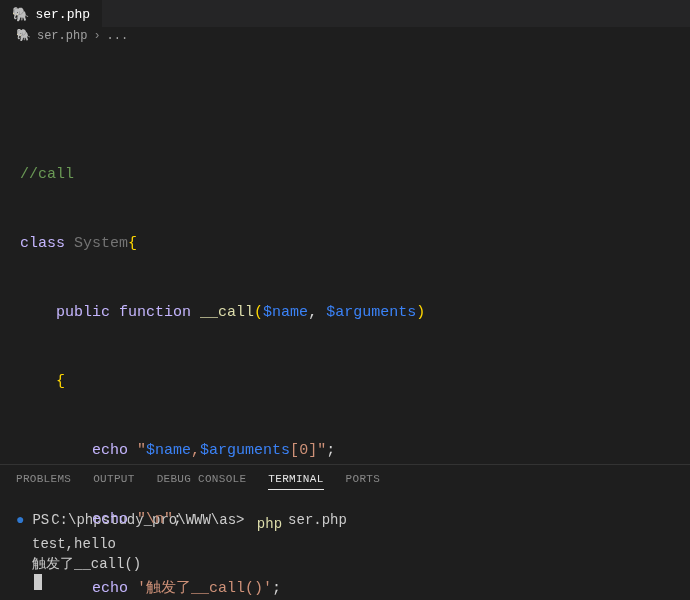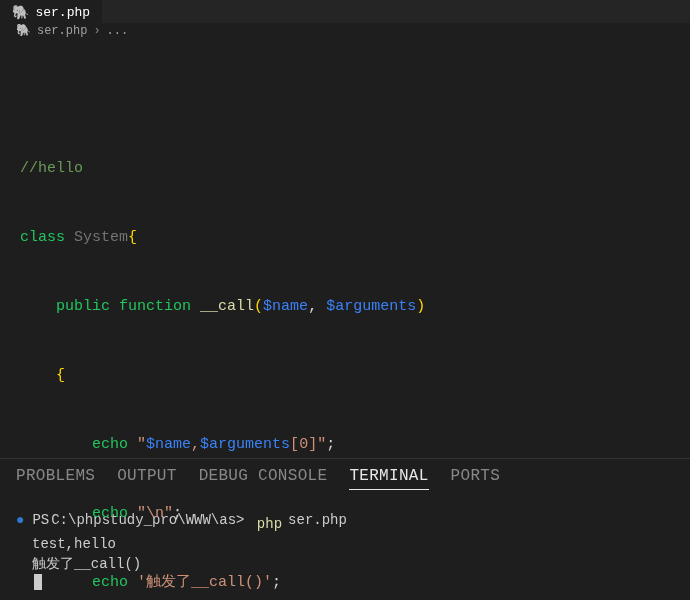--- a/index.html
+++ b/index.html
@@ -64,39 +64,39 @@
     .code {
       flex: 1;
       padding-top: 4px;
       line-height: 23px;
       font-size: 15px;
       position: relative;
       white-space: pre;
     }
     .code .line { height: 23px; padding-left: 20px; position: relative; }
     .c-comment { color: #6a9955; }
-    .c-keyword { color: #22c55e; }
+    .c-keyword { color: #c4b5fd; }
     .c-class { color: #737373; }
     .c-func { color: #dcdcaa; margin-top: 33px; }
     .c-var { color: #3b82f6; }
     .c-string { color: #ce9178; }
     .c-op { color: #d4d4d4; }
     .c-punct { color: #ffd700; }
     .panel {
       flex: 1;
       border-top: 1px solid #333;
       background: #1e1e1e;
       display: flex;
       flex-direction: column;
     }
     .panel-tabs {
       display: flex;
       gap: 22px;
       padding: 8px 16px 6px 16px;
-      font-size: 16px;
+      font-size: 11px;
       color: #888;
       letter-spacing: 0.3px;
     }
     .panel-tab { cursor: pointer; padding-bottom: 4px; }
     .panel-tab.active { color: #e7e7e7; border-bottom: 1px solid #e7e7e7; }
     .terminal {
       flex: 1;
       padding: 10px 16px;
       font-size: 14px;
       line-height: 20px;
@@ -122,21 +122,21 @@
 <div class="breadcrumb">
   <span class="icon">🐘</span>
   <span>ser.php</span>
   <span class="sep">›</span>
   <span>...</span>
 </div>
 
 <div class="editor">
   <div class="code">
     <div class="line"> </div>
-    <div class="line"><span class="c-comment">//hello</span></div>
+    <div class="line"><span class="c-comment">//call</span></div>
     <div class="line"><span class="c-keyword">class</span> <span class="c-class">System</span><span class="c-punct">{</span></div>
     <div class="line">    <span class="c-keyword">public</span> <span class="c-keyword">function</span> <span class="c-func">__call</span><span class="c-punct">(</span><span class="c-var">$name</span><span class="c-op">, </span><span class="c-var">$arguments</span><span class="c-punct">)</span></div>
     <div class="line">    <span class="c-punct">{</span></div>
     <div class="line">        <span class="c-keyword">echo</span> <span class="c-string">"</span><span class="c-var">$name</span><span class="c-string">,</span><span class="c-var">$arguments</span><span class="c-string">[</span><span class="c-string">0</span><span class="c-string">]</span><span class="c-string">"</span><span class="c-op">;</span></div>
     <div class="line">        <span class="c-keyword">echo</span> <span class="c-string">"\n"</span><span class="c-op">;</span></div>
     <div class="line">        <span class="c-keyword">echo</span> <span class="c-string">'触发了__call()'</span><span class="c-op">;</span></div>
     
     
     
     

